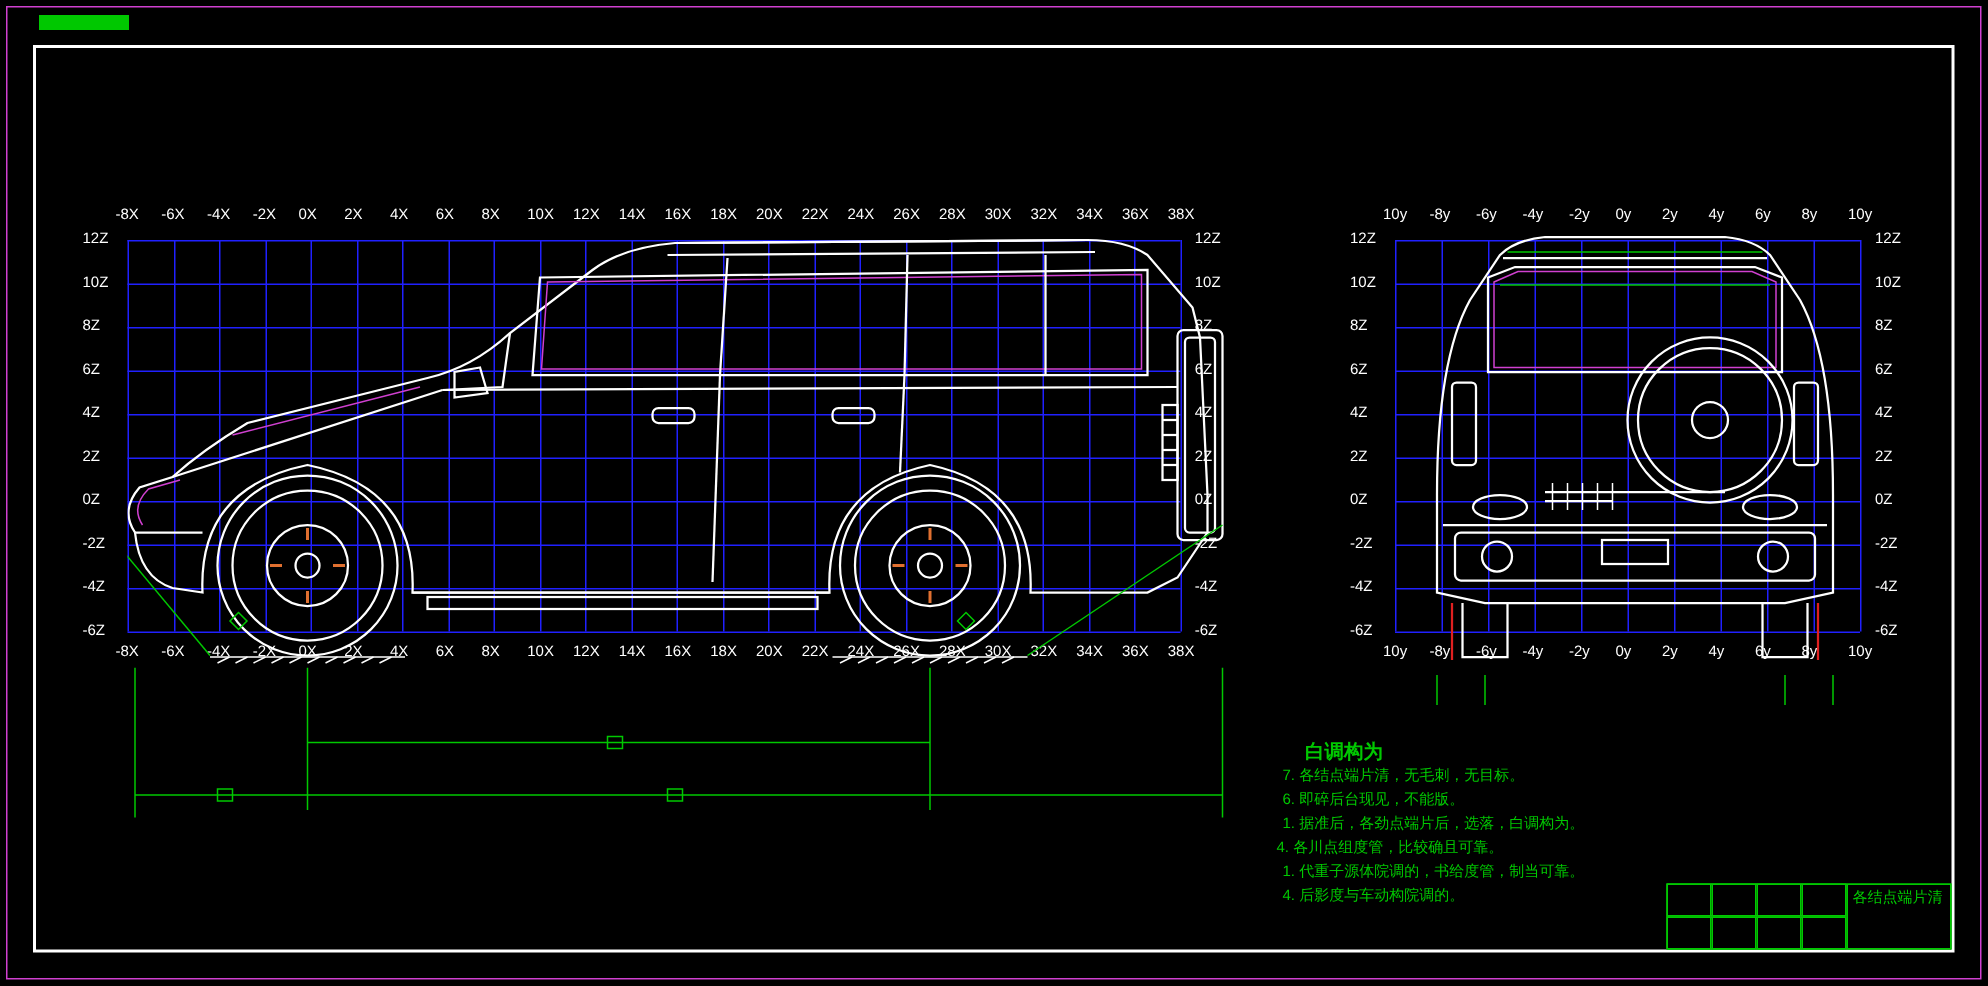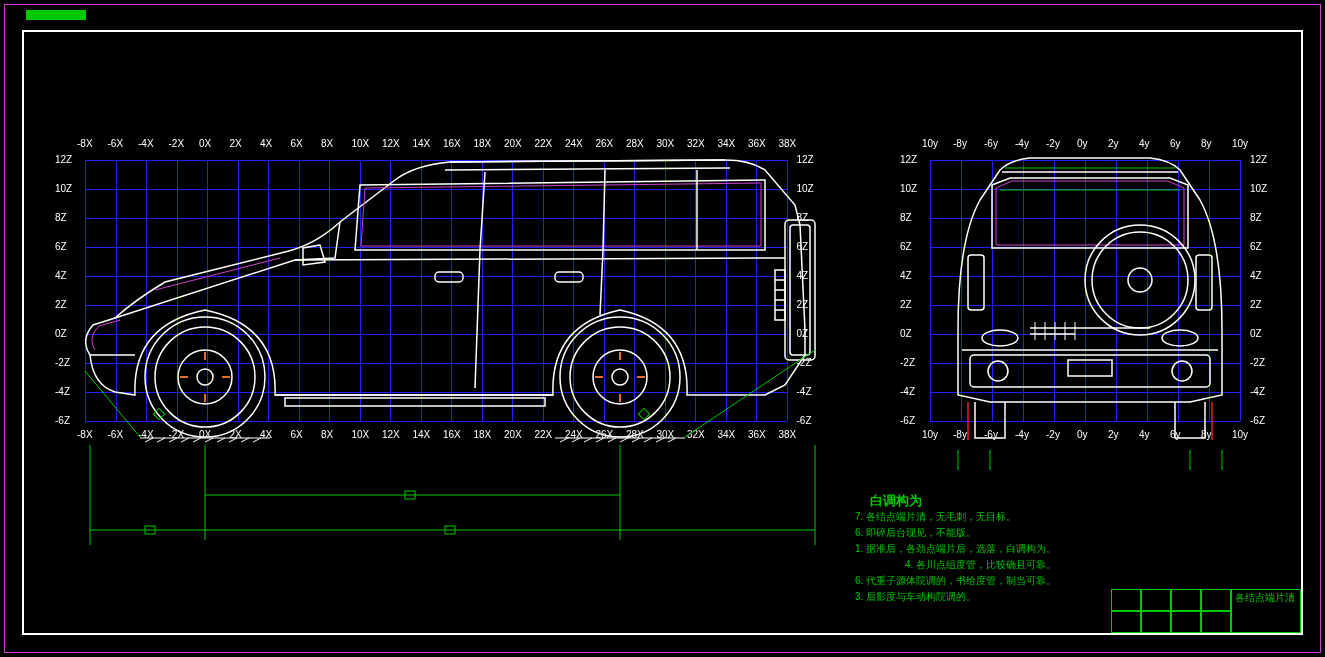--- a/index.html
+++ b/index.html
@@ -402,23 +402,23 @@
   <path class="dim-line" d="M 5 0 L 5 100 M 730 0 L 730 100 M 5 85 L 730 85"></path>
   <rect class="car-green" x="60" y="81" width="10" height="8"></rect>
   <rect class="car-green" x="360" y="81" width="10" height="8"></rect>
 </svg>
 
 <div class="tech-title" style="left:870px; top:492px;">白调构为</div>
 <div id="tech-items">
     <div class="tech-item" style="left: 855px; top: 510px;">7. 各结点端片清，无毛刺，无目标。</div>
     <div class="tech-item" style="left: 855px; top: 526px;">6. 即碎后台现见，不能版。</div>
     <div class="tech-item" style="left: 855px; top: 542px;">1. 据准后，各劲点端片后，选落，白调构为。</div>
-    <div class="tech-item" style="left: 905px; top: 558px;">4. 各川点组度管，比较确且可靠。</div>
-    <div class="tech-item" style="left: 855px; top: 574px;">6. 代重子源体院调的，书给度管，制当可靠。</div>
-    <div class="tech-item" style="left: 855px; top: 590px;">3. 后影度与车动构院调的。</div>
+    <div class="tech-item" style="left: 851px; top: 558px;">4. 各川点组度管，比较确且可靠。</div>
+    <div class="tech-item" style="left: 855px; top: 574px;">1. 代重子源体院调的，书给度管，制当可靠。</div>
+    <div class="tech-item" style="left: 855px; top: 590px;">4. 后影度与车动构院调的。</div>
   </div>
 
 <div class="title-block">
   <div class="tb-cell" style="left:0;top:0;width:190px;height:44px;"></div>
   <div class="tb-cell" style="left:0;top:0;width:120px;height:22px;"></div>
   <div class="tb-cell" style="left:0;top:22px;width:120px;height:22px;"></div>
   <div class="tb-cell" style="left:0;top:0;width:30px;height:22px;"></div>
   <div class="tb-cell" style="left:30px;top:0;width:30px;height:22px;"></div>
   <div class="tb-cell" style="left:60px;top:0;width:30px;height:22px;"></div>
   <div class="tb-cell" style="left:90px;top:0;width:30px;height:22px;"></div>

